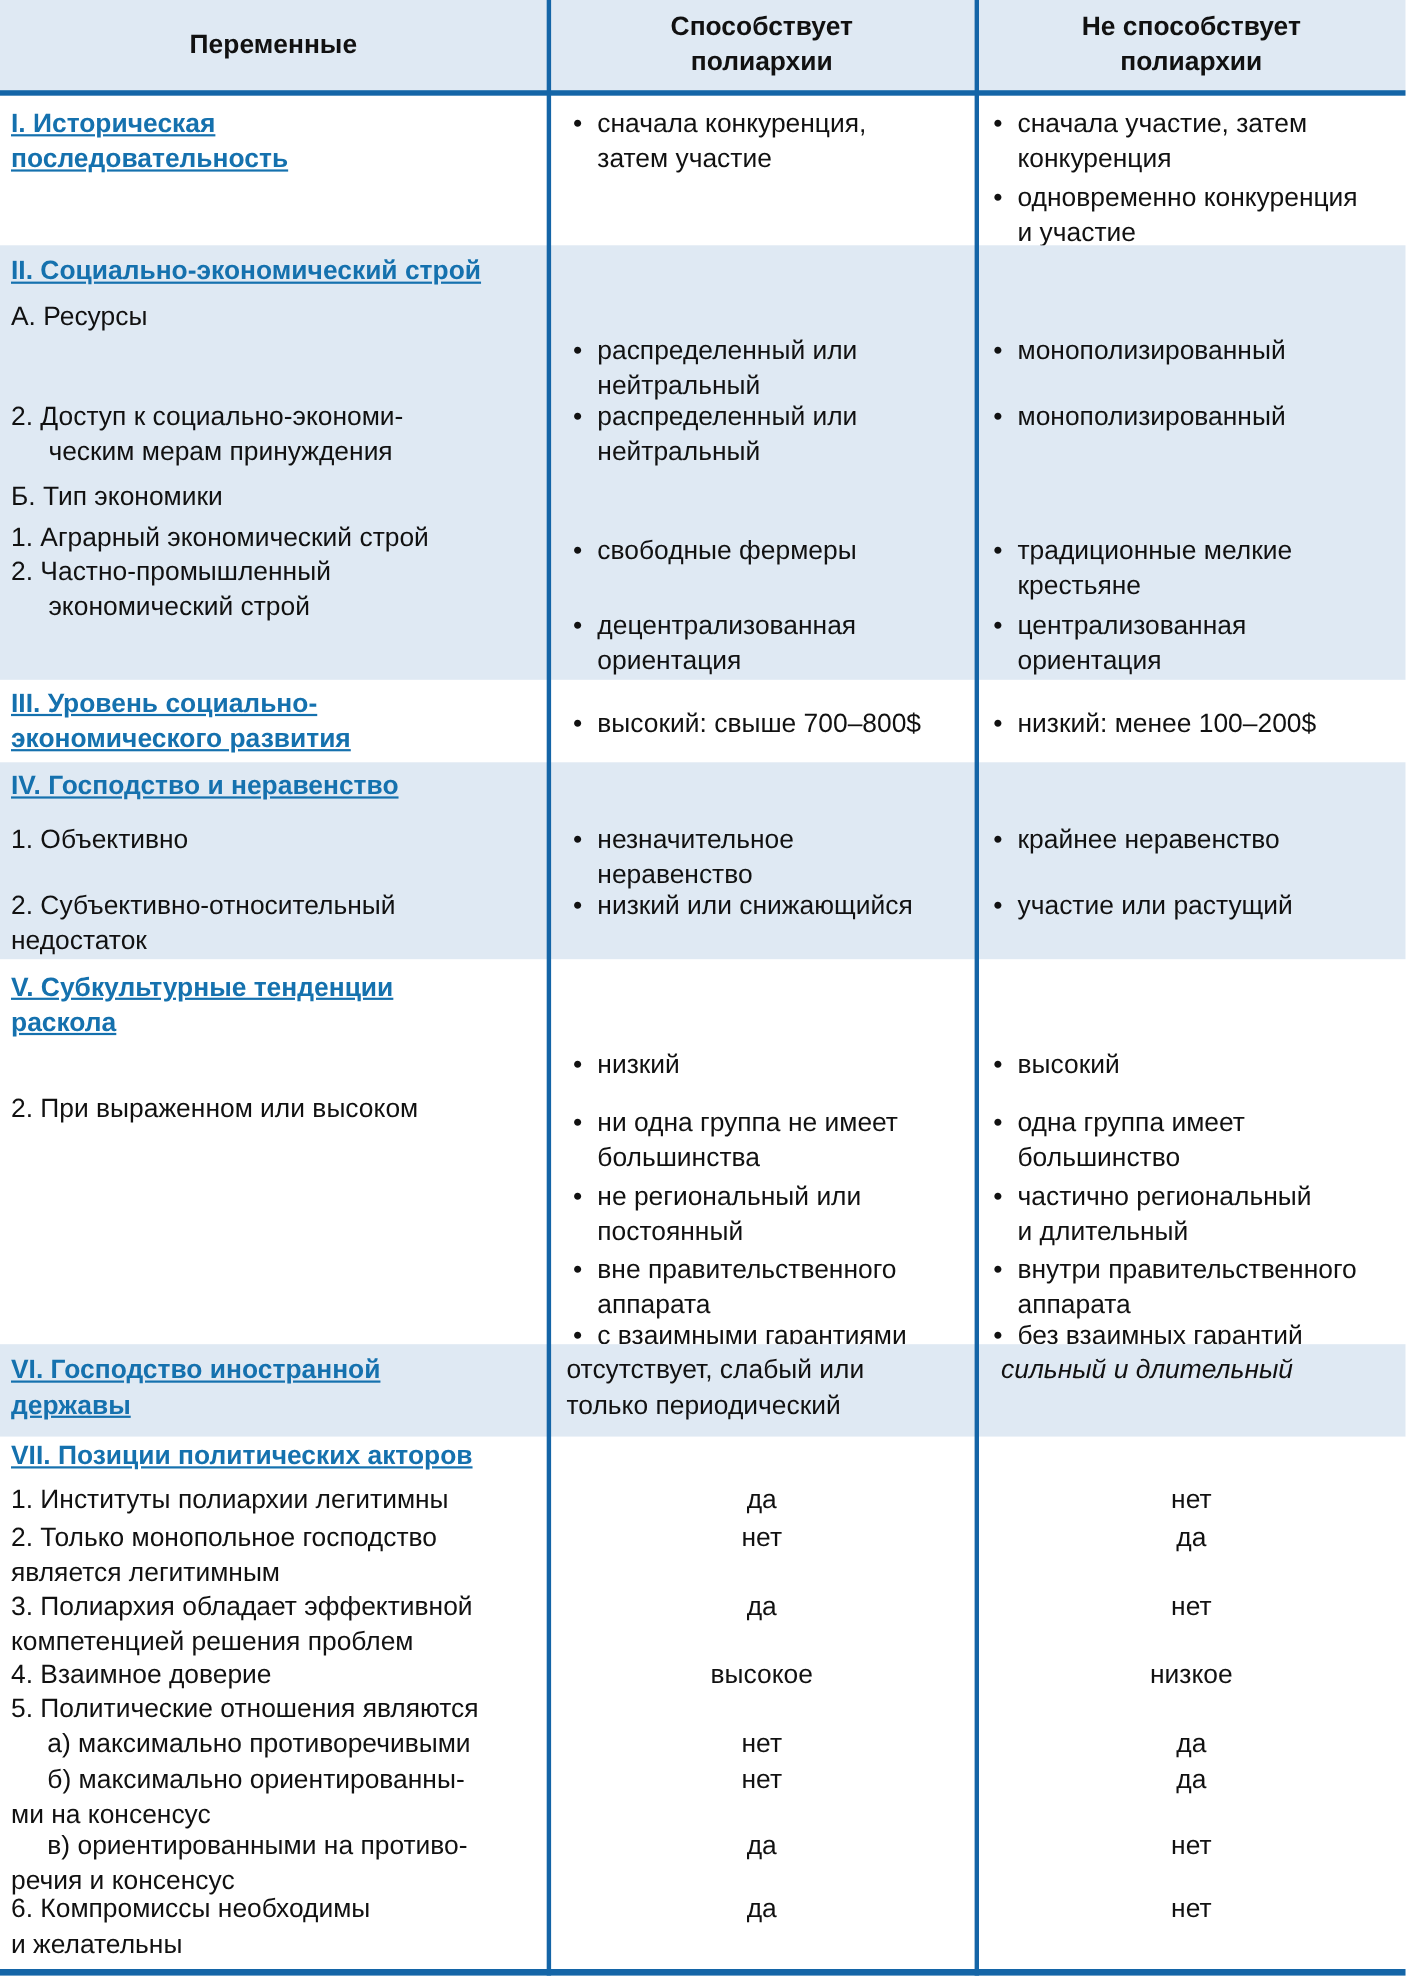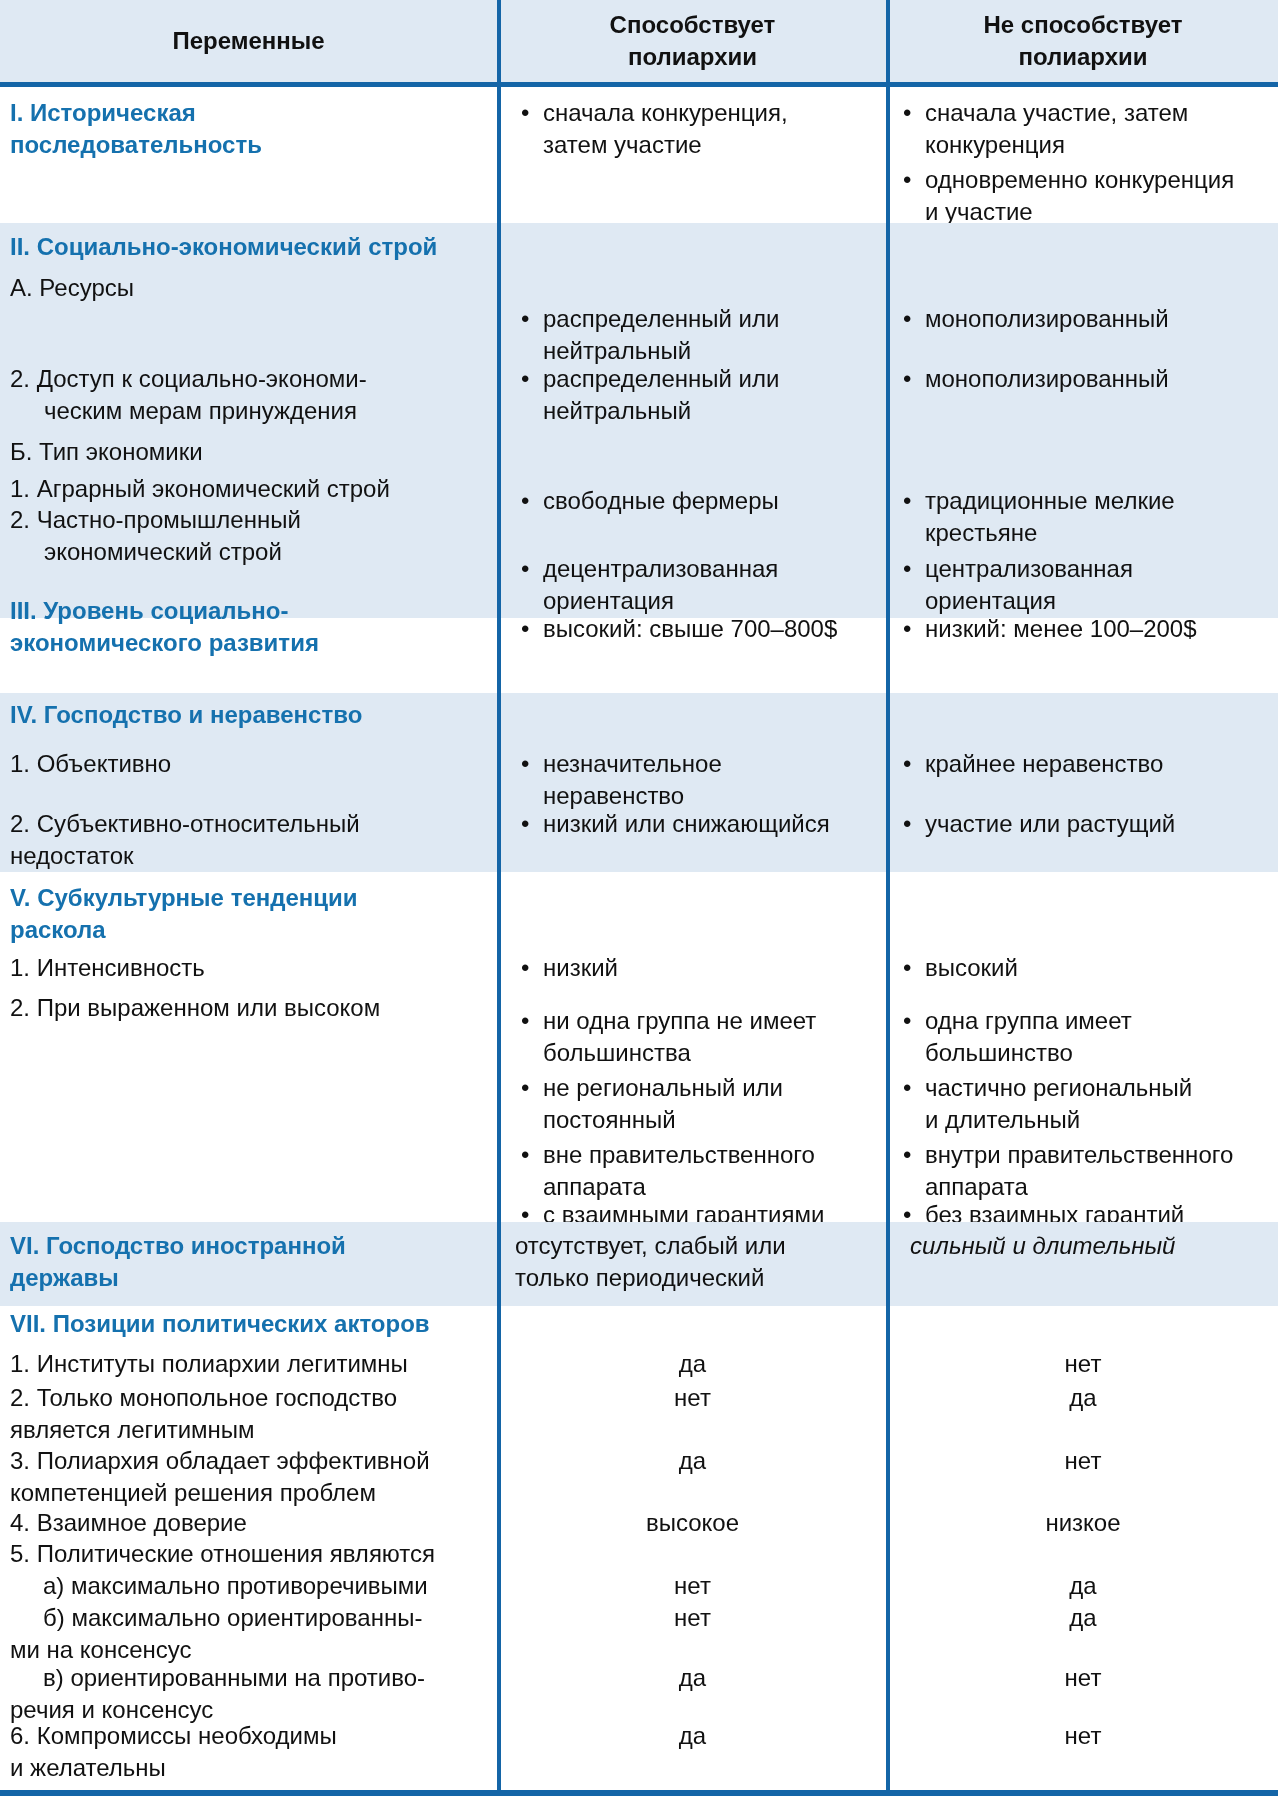--- a/index.html
+++ b/index.html
@@ -8,21 +8,21 @@
     position:relative; width:1278px; height:1798px; overflow:hidden;
     background:#ffffff; color:#111;
     font-family:"Liberation Sans","DejaVu Sans",sans-serif;
     font-size:24px; line-height:32px;
   }
   .sec { position:absolute; left:0; width:1278px;padding-left:31px; }
   .bgblue { background:#dfe9f3; }
   .vline { position:absolute; top:0; height:1796px; width:4px; background:#1465a7; }
   .hline { position:absolute; left:0; width:1278px; background:#1465a7; }
   .cell { position:absolute; white-space:pre-line; }
-  .t { color:#1571ae; font-weight:bold; }
+  .t { color:#1571ae; font-weight:bold;text-decoration:underline; }
   .hdr { position:absolute; top:0; height:82px; display:flex; align-items:center;
          justify-content:center; text-align:center; font-weight:bold; white-space:pre-line; }
   .c1  { left:10px;  width:478px; }
   .c2t { left:515px; width:362px; }
   .c3t { left:910px; width:362px;font-style:italic; }
   .c2c { left:499px; width:387px; text-align:center; }
   .c3c { left:888px; width:390px; text-align:center; }
   .bul { display:flex; }
   .bul .dot { flex:none; width:22px; }
   .b2 { left:521px; width:356px; }
@@ -79,21 +79,21 @@
 ориентация</span></div>
 
     <div class="cell bul b3" style="top:80px"><span class="dot">•</span><span>монополизированный</span></div>
     <div class="cell bul b3" style="top:140px"><span class="dot">•</span><span>монополизированный</span></div>
     <div class="cell bul b3" style="top:262px"><span class="dot">•</span><span>традиционные мелкие
 крестьяне</span></div>
     <div class="cell bul b3" style="top:330px"><span class="dot">•</span><span>централизованная
 ориентация</span></div>
   </div>
 
-  <div class="sec" style="top:589px;height:75px">
+  <div class="sec" style="top:618px;height:75px">
     <div class="cell c1 t" style="top:6px">III. Уровень социально-
 экономического развития</div>
     <div class="cell bul b2" style="top:24px"><span class="dot">•</span><span>высокий: свыше 700–800$</span></div>
     <div class="cell bul b3" style="top:24px"><span class="dot">•</span><span>низкий: менее 100–200$</span></div>
   </div>
 
   <div class="sec bgblue" style="top:693px;height:179px">
     <div class="cell c1 t" style="top:6px">IV. Господство и неравенство</div>
     <div class="cell c1" style="top:55px">1. Объективно</div>
     <div class="cell c1" style="top:115px">2. Субъективно-относительный
@@ -101,21 +101,20 @@
     <div class="cell bul b2" style="top:55px"><span class="dot">•</span><span>незначительное
 неравенство</span></div>
     <div class="cell bul b2" style="top:115px"><span class="dot">•</span><span>низкий или снижающийся</span></div>
     <div class="cell bul b3" style="top:55px"><span class="dot">•</span><span>крайнее неравенство</span></div>
     <div class="cell bul b3" style="top:115px"><span class="dot">•</span><span>участие или растущий</span></div>
   </div>
 
   <div class="sec" style="top:872px;height:350px">
     <div class="cell c1 t" style="top:10px">V. Субкультурные тенденции
 раскола</div>
-    <div class="cell c1" style="top:80px">1. Интенсивность</div>
     <div class="cell c1" style="top:120px">2. При выраженном или высоком</div>
 
     <div class="cell bul b2" style="top:80px"><span class="dot">•</span><span>низкий</span></div>
     <div class="cell bul b2" style="top:133px"><span class="dot">•</span><span>ни одна группа не имеет
 большинства</span></div>
     <div class="cell bul b2" style="top:200px"><span class="dot">•</span><span>не региональный или
 постоянный</span></div>
     <div class="cell bul b2" style="top:267px"><span class="dot">•</span><span>вне правительственного
 аппарата</span></div>
     <div class="cell bul b2" style="top:327px"><span class="dot">•</span><span>с взаимными гарантиями</span></div>

